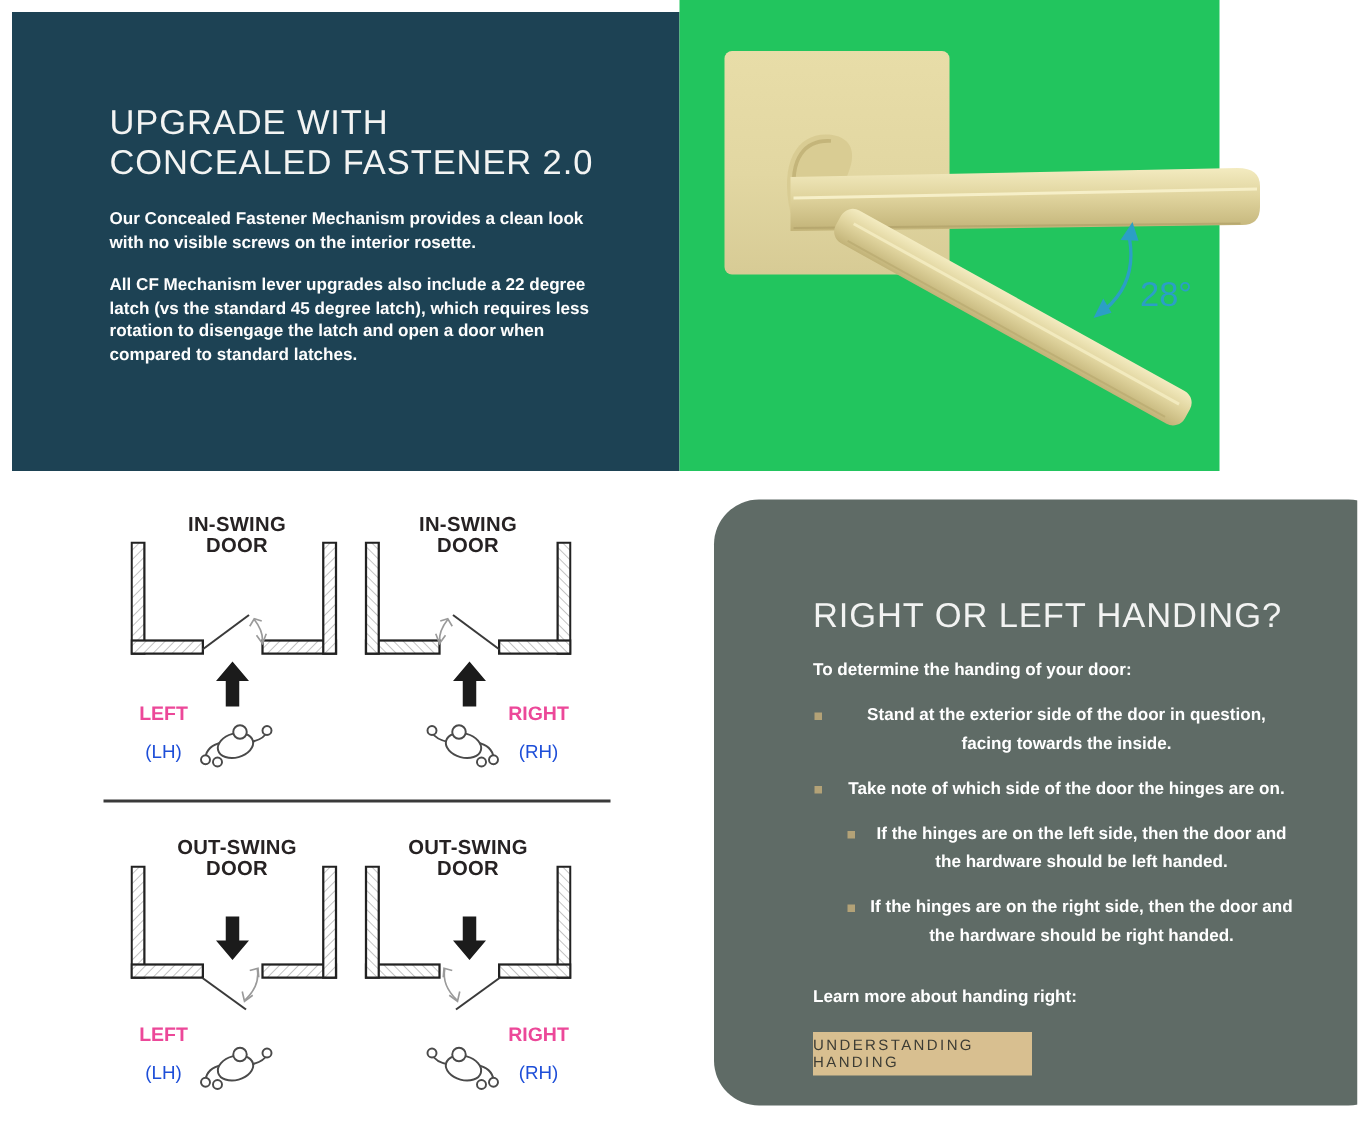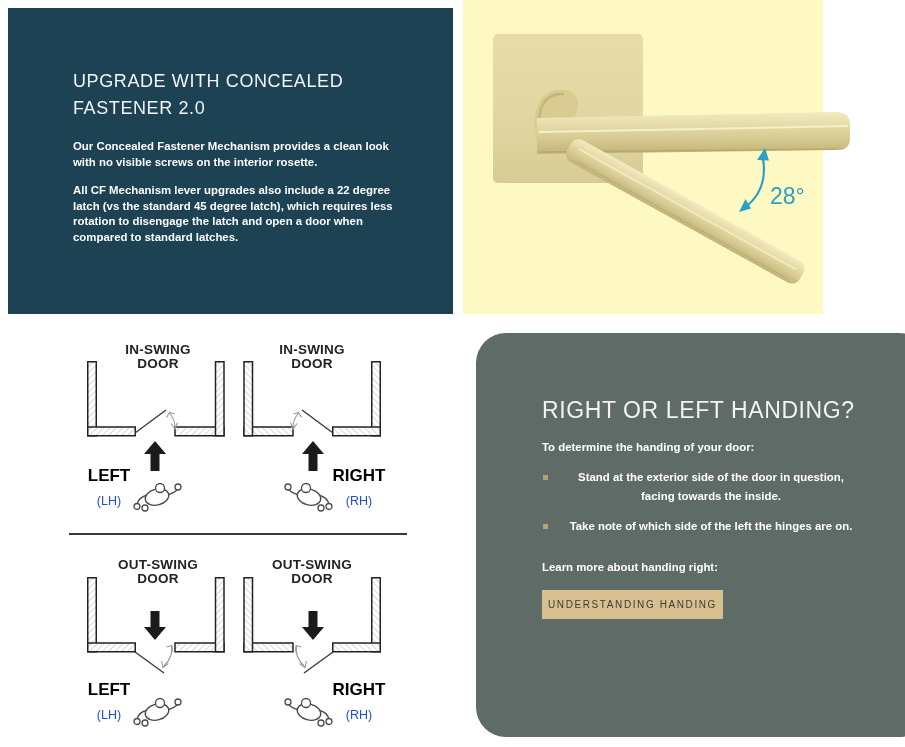--- a/index.html
+++ b/index.html
@@ -3,43 +3,43 @@
 <meta charset="utf-8">
 <style>
   html,body{margin:0;padding:0;background:#fff;}
   .page{position:relative;width:905px;height:747px;overflow:hidden;background:#fff;
         font-family:"Liberation Sans", sans-serif;}
 
   
   .teal-panel{position:absolute;left:8px;top:8px;width:445px;height:306px;
               background:var(--teal,#1d4254);color:#fff;box-sizing:border-box;
               padding:60px 56px 0 65px;}
-  .teal-panel h1{margin:0 0 17px 0;font-size:18px;line-height:27px;font-weight:normal;
+  .teal-panel h1{margin:0 0 17px 0;font-size:23px;line-height:27px;font-weight:normal;
                  letter-spacing:.6px;color:#f3f4f3;}
   .teal-panel p{margin:0 0 13px 0;font-size:11.4px;line-height:15.5px;font-weight:bold;color:#fdfdfd;}
 
   
-  .lever-figure{position:absolute;left:463px;top:0;width:360px;height:314px;background:#fef9c3;}
+  .lever-figure{position:absolute;left:453px;top:0;width:360px;height:314px;background:#22c55e;}
   .lever-figure svg{display:block;}
   .blue-stroke{stroke:var(--blue,#2b9fc6);}
   .blue-fill{fill:var(--blue,#2b9fc6);}
   .angle-text{font-family:"Liberation Sans",sans-serif;font-size:23px;}
 
   
   .diagrams-panel{position:absolute;left:12px;top:314px;width:452px;height:433px;background:#fff;}
   .diag{position:absolute;width:154px;height:230px;}
   .diag-title{position:absolute;top:0;left:0;right:0;text-align:center;font-weight:bold;
               font-size:13.5px;line-height:13.5px;color:#262223;letter-spacing:.2px;z-index:2;}
   .diag-walls{position:absolute;left:6px;top:18px;}
   .diag.out .diag-walls{top:19px;}
   .diag-label{position:absolute;top:125px;width:62px;text-align:center;}
   .diag-label.side-left{left:-3px;}
   .diag-label.side-right{left:93px;}
   .diag.out .diag-label{top:124px;}
-  .diag-label .big{font-size:17px;font-weight:bold;color:#000000;line-height:15px;}
+  .diag-label .big{font-size:13px;font-weight:bold;color:#ec4899;line-height:15px;}
   .diag-label .small{font-size:12.5px;color:#1d4ed8;margin-top:12px;line-height:13px;}
   .diag-person{position:absolute;top:136px;left:51px;}
   .diag-person.mirrored{left:49px;}
   .wall{fill:url(#hatch);stroke:#222;stroke-width:1.5;}
   .doorleaf{stroke:#3a3a3a;stroke-width:1.4;}
   .swing{stroke:#9a9a9a;stroke-width:1.1;fill:none;}
   .bigarrow{fill:#1b1b1b;}
   .divider{position:absolute;left:57px;top:219px;width:338px;height:0;border-top:2px solid #3a3a3a;}
 
   
@@ -53,21 +53,21 @@
   .blist>li{position:relative;padding-left:18px;margin-bottom:11px;font-size:11.4px;
             line-height:19px;font-weight:bold;max-width:302px;text-align:center;}
   .blist>li::before{content:"";position:absolute;left:1px;top:7px;width:5px;height:5px;
             background:var(--bullet,#b3a277);}
   .sublist{list-style:none;margin:11px 0 0 4px;padding:0;}
   .sublist>li{position:relative;padding-left:16px;margin-bottom:11px;font-size:11.4px;
             line-height:19px;font-weight:bold;max-width:286px;}
   .sublist>li::before{content:"";position:absolute;left:1px;top:7px;width:5px;height:5px;
             background:var(--bullet,#b3a277);}
   .learn{margin:22px 0 0 0;font-size:11.4px;line-height:19px;font-weight:bold;}
-  .btn{display:flex;align-items:center;justify-content:center;width:181px;height:29px;
+  .btn{display:flex;align-items:center;justify-content:center;width:146px;height:29px;
        margin-top:13px;background:var(--gold,#d8bf90);color:#3c3c34;font-size:10px;
        letter-spacing:1.6px;text-decoration:none;cursor:pointer;border:none;}
 </style>
 </head>
 <body>
 
 <div class="page">
 
   <svg width="0" height="0" style="position:absolute" aria-hidden="true">
     <defs>
@@ -232,20 +232,24 @@
       </svg>
     </div>
 
   </section>
 
   <section class="sage-panel">
     <h2>RIGHT OR LEFT HANDING?</h2>
     <p class="intro">To determine the handing of your door:</p>
     <ul class="blist">
       <li><span>Stand at the </span><b>exterior</b><span> side of the door in question, facing towards the inside.</span></li>
-      <li><span>Take note of which side of the left the hinges are on.</span>
+      <li><span>Take note of which side of the door the hinges are on.</span>
+        <ul class="sublist">
+          <li>If the hinges are on the left side, then the door and the hardware should be left handed.</li>
+          <li>If the hinges are on the right side, then the door and the hardware should be right handed.</li>
+        </ul>
       </li>
     </ul>
     <p class="learn">Learn more about handing right:</p>
     <a class="btn" href="#">UNDERSTANDING HANDING</a>
   </section>
 
 </div>
 
 </body></html>

